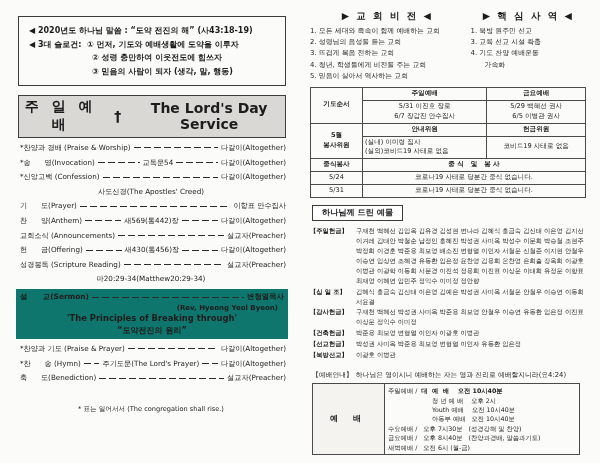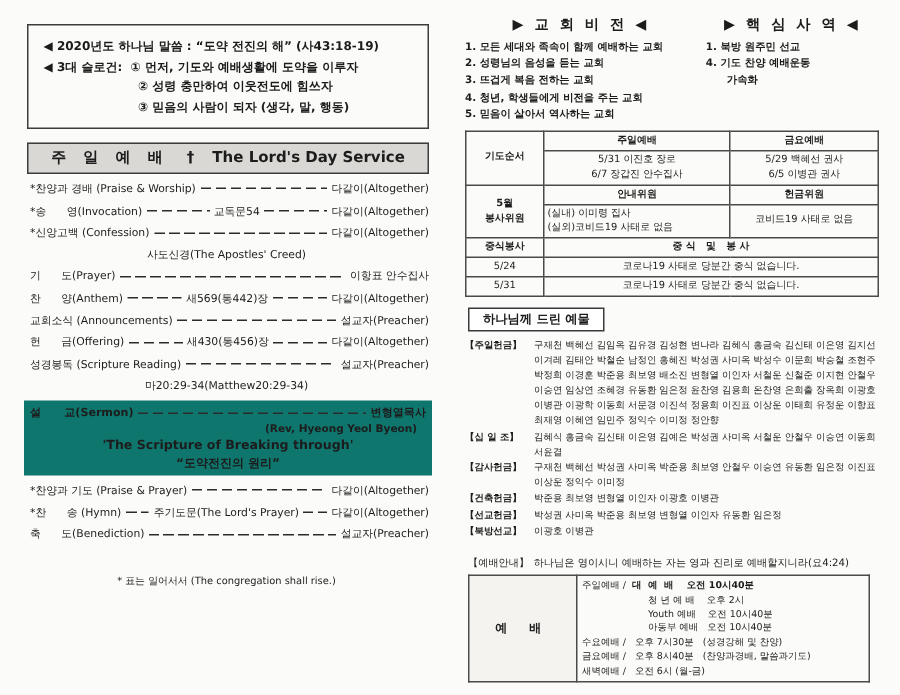--- a/index.html
+++ b/index.html
@@ -10,42 +10,42 @@
   .page { width:300px; height:329px; padding:8px 12px 6px 14px; }
   .page.right { padding:8px 14px 6px 10px; }
   .pre { white-space:pre; }
 
   
   .motto-box { border:1.6px solid #3c3c3c; margin:8px 2px 0 4px; padding:7px 6px 7px 10px;
     font-size:8px; font-weight:bold; line-height:1.7; }
   .motto-line2 { display:flex; }
   .motto-indent { padding-left:63px; }
   .svc-header { border:1.2px solid #3c3c3c; background:#d9d8d4; margin:9px 2px 0 4px;
-    padding:2px 0 3px; font-size:10px; font-weight:bold; text-align:center;
+    padding:2px 0 3px; font-size:14px; font-weight:bold; text-align:center;
     display:flex; justify-content:center; gap:12px; align-items:center; }
   .svc-kr { letter-spacing:4px; }
   .time { font-size:7.5px; margin:11px 0 8px 8px; }
   .lit-row { display:flex; align-items:center; font-size:7.2px; margin:4.6px 2px 0 6px; }
   .lit-l, .lit-m, .lit-r { white-space:pre; }
   .dash { flex:1; height:1px; margin:0 3px; align-self:center;
     background:repeating-linear-gradient(to right,#2b2b2b 0 7px,transparent 7px 10px); }
   .lit-center { text-align:center; font-size:7.2px; margin-top:4.6px; }
   .sermon-blk { background:#0f766e; margin:5px 0 0 2px; padding:3px 4px 2px; }
   .sermon-row { display:flex; align-items:center; font-size:7.4px; font-weight:bold; }
   .sermon-rev { text-align:right; font-size:7px; font-weight:bold; margin:2px 6px 1px 0; }
   .sermon-en { text-align:center; font-size:8.4px; font-weight:bold; margin-top:1px; }
   .sermon-kr { text-align:center; font-size:8px; font-weight:bold; margin:2px 0 1px; }
   .footnote { text-align:center; font-size:6.6px; margin-top:22px; }
 
   
   .vision-wrap { display:flex; margin-top:2px; }
   .vision-col { width:56%; }
   .ministry-col { width:44%; padding-left:6px; }
   .col-title { font-size:9.5px; font-weight:bold; text-align:center; letter-spacing:2px; margin-bottom:3px; }
-  .v-item { font-size:6.9px; font-weight:bold; line-height:1.62; white-space:pre; }
+  .v-item { font-size:6.9px; font-weight:normal; line-height:1.62; white-space:pre; }
   .v-item.cont { padding-left:14px; }
 
   table.duty { border-collapse:collapse; width:100%; margin-top:5px; font-size:6.6px; }
   table.duty td { border:1px solid #4a4a4a; text-align:center; padding:1px 2px; line-height:1.5; }
   table.duty td.hd { font-weight:bold; }
   table.duty td.lbl { font-weight:bold; width:52px; }
 
   .gift-title { display:inline-block; border:1.6px solid #3a3a3a; padding:1px 9px 2px;
     font-size:8.2px; font-weight:bold; margin:7px 0 4px 2px; background:#fff; }
   .gift-row { display:flex; font-size:6.3px; line-height:1.58; margin-top:1px; }
@@ -134,21 +134,21 @@
     </div>
     <div class="lit-center">마20:29-34(Matthew20:29-34)</div>
 
     <div class="sermon-blk">
       <div class="sermon-row">
         <span class="lit-l">설      교(Sermon)</span>
         <span class="dash"></span>
         <span class="lit-r">변형열목사</span>
       </div>
       <div class="sermon-rev">(Rev, Hyeong Yeol Byeon)</div>
-      <div class="sermon-en">'The Scripture of Breaking through'</div>
+      <div class="sermon-en">'The Principles of Breaking through'</div>
       <div class="sermon-kr">“도약전진의 원리”</div>
     </div>
 
     <div class="lit-row">
       <span class="lit-l">*찬양과 기도 (Praise &amp; Prayer)</span>
       <span class="dash"></span>
       <span class="lit-r">다같이(Altogether)</span>
     </div>
     <div class="lit-row">
       <span class="lit-l">*찬      송 (Hymn)</span>
@@ -173,20 +173,21 @@
         <div class="col-title">▶ 교 회 비 전 ◀</div>
         <div class="v-item">1. 모든 세대와 족속이 함께 예배하는 교회</div>
         <div class="v-item">2. 성령님의 음성을 듣는 교회</div>
         <div class="v-item">3. 뜨겁게 복음 전하는 교회</div>
         <div class="v-item">4. 청년, 학생들에게 비전을 주는 교회</div>
         <div class="v-item">5. 믿음이 살아서 역사하는 교회</div>
       </div>
       <div class="ministry-col">
         <div class="col-title">▶ 핵 심 사 역 ◀</div>
         <div class="v-item">1. 북방 원주민 선교</div>
+        <div class="v-item">3. 교육 선교 시설 확충</div>
         <div class="v-item">4. 기도 찬양 예배운동</div>
         <div class="v-item cont">가속화</div>
       </div>
     </div>
 
     <table class="duty">
       <tbody>
           <tr>
         <td class="lbl" rowspan="2">기도순서</td>
         <td class="hd">주일예배</td>

